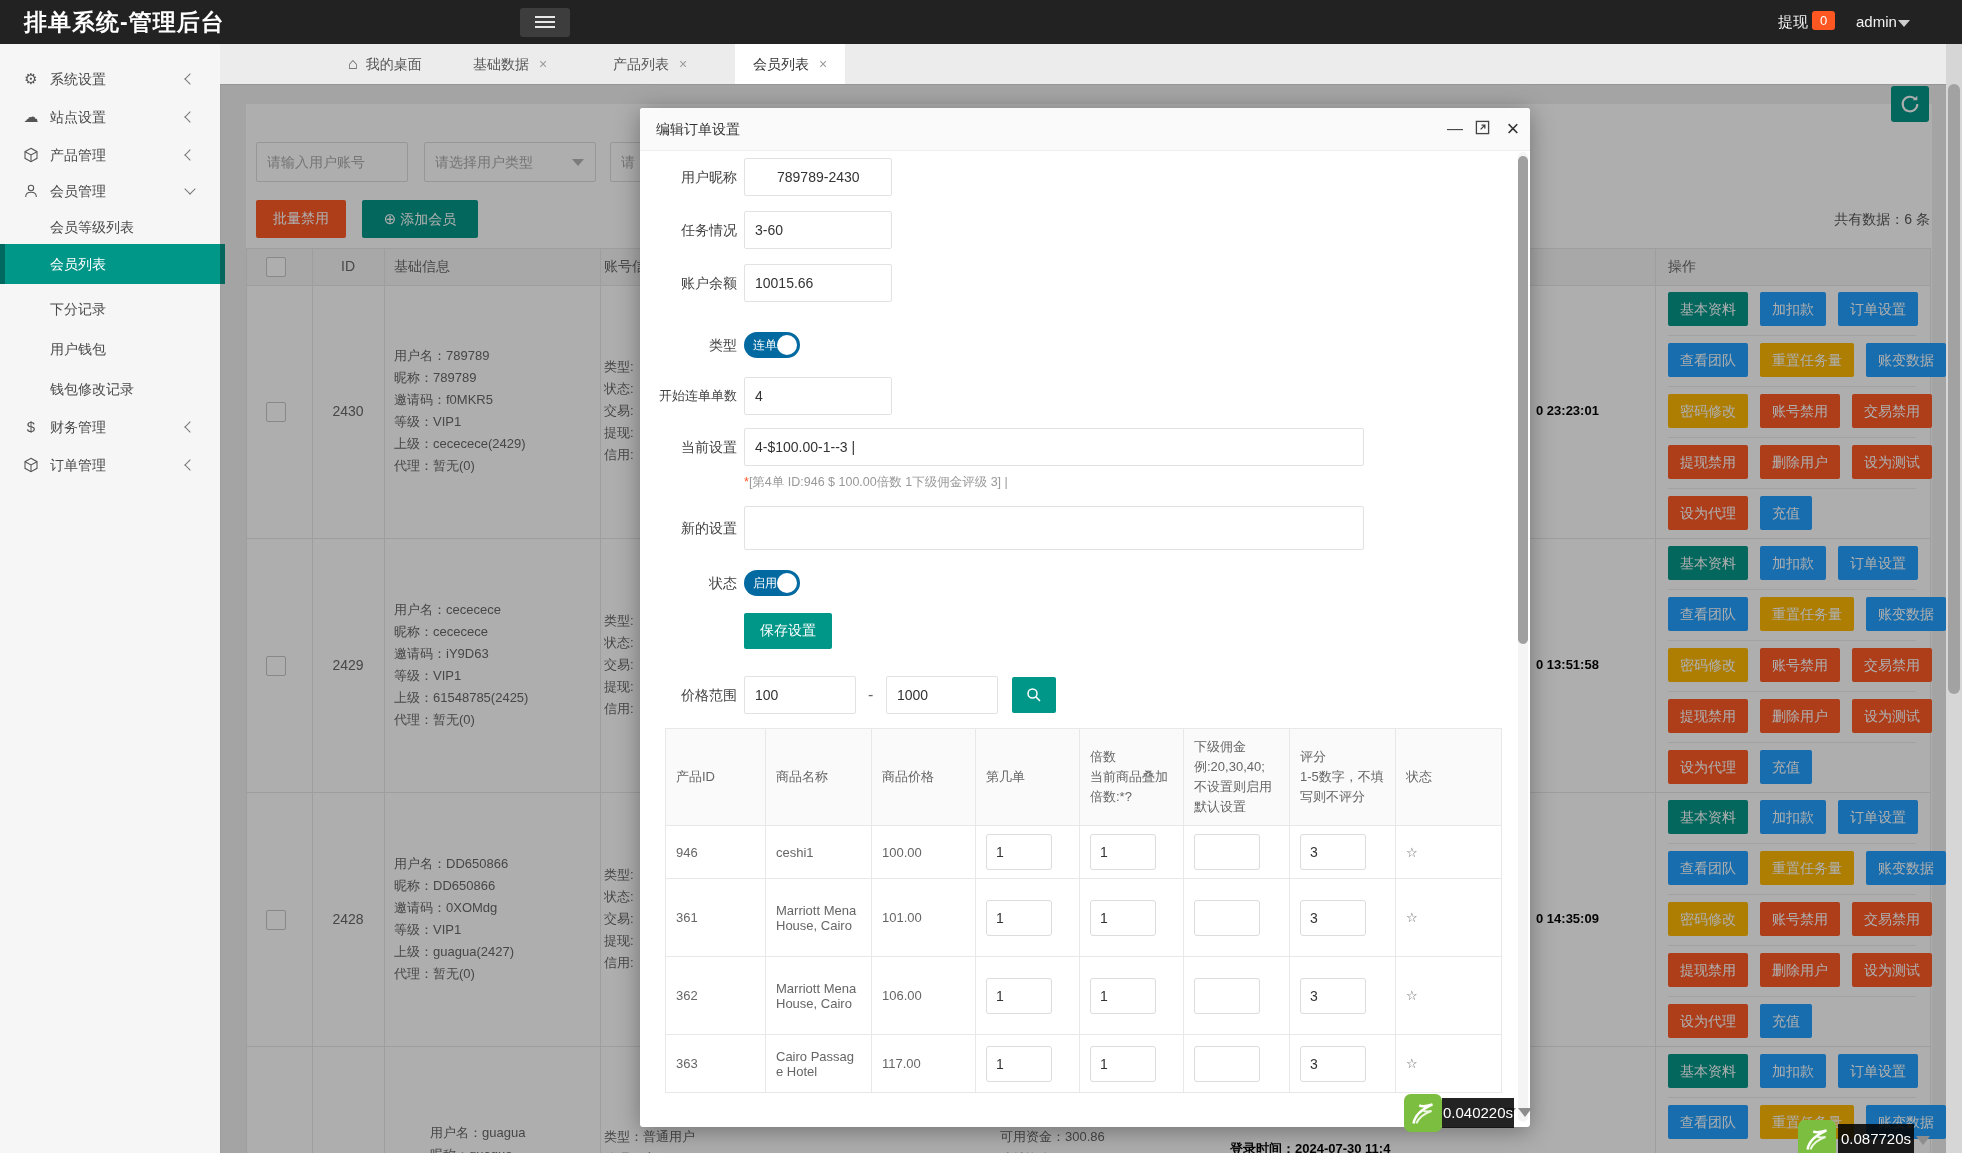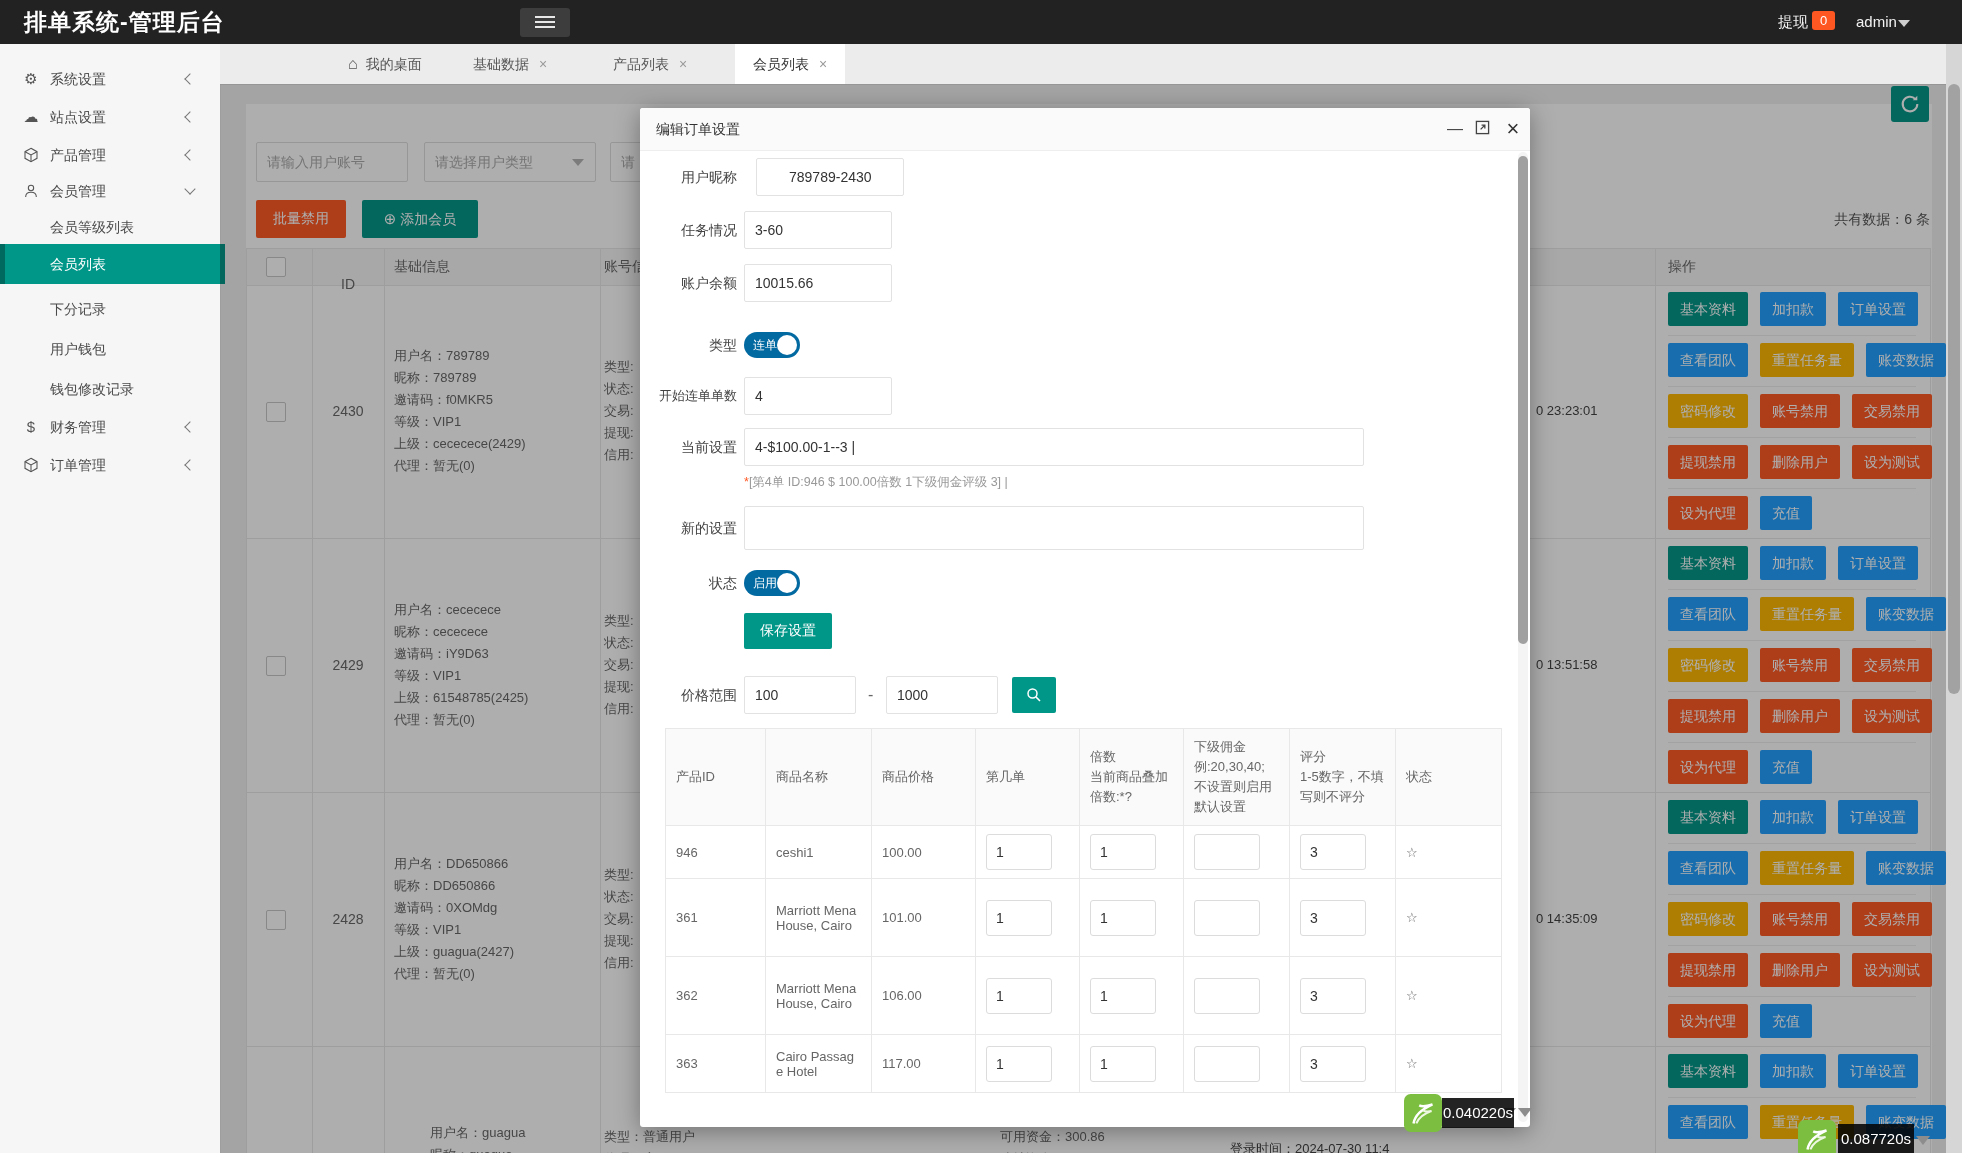--- a/index.html
+++ b/index.html
@@ -44,21 +44,21 @@
     font-family:"Liberation Sans","DejaVu Sans",sans-serif;}
   .c-teal{background:#009688;} .c-blue{background:#1E9FFF;} .c-yellow{background:#FFB800;} .c-red{background:#FF5722;}
   .totaltxt{left:1690px;top:200px;width:240px;height:38px;line-height:38px;text-align:right;font-size:14px;color:#555;}
   .vline{position:absolute;width:1px;background:#e7e7e7;}
   .hline{position:absolute;height:1px;background:#e7e7e7;}
   .thead-bg{left:246px;top:248px;width:1684px;height:36px;background:#f7f7f7;border-top:1px solid #e7e7e7;border-bottom:1px solid #e7e7e7;}
   .thtxt{position:absolute;font-size:14px;color:#666;height:36px;line-height:36px;}
   .cbx{position:absolute;width:18px;height:18px;background:#fff;border:1px solid #c6c6c6;border-radius:2px;cursor:pointer;}
   .idtxt{position:absolute;width:72px;text-align:center;font-size:14px;color:#666;}
   .infoblock{position:absolute;font-size:13px;color:#666;line-height:22px;white-space:nowrap;}
-  .ts{position:absolute;font-size:13px;color:#404040;white-space:nowrap;}
+  .ts{position:absolute;font-size:13px;color:#000000;white-space:nowrap;font-weight:bold;}
   .btnrow{position:absolute;left:1668px;display:flex;gap:12px;}
   .bb{height:34px;line-height:34px;padding:0 12px;border:none;border-radius:2px;color:#fff;font-size:14px;cursor:pointer;white-space:nowrap;
     font-family:"Liberation Sans","DejaVu Sans",sans-serif;}
   .opdiv{position:absolute;left:1668px;width:248px;height:1px;background:#ededed;}
   
   .shade{left:220px;top:84px;width:1726px;height:1069px;background:rgba(10,10,10,0.33);}
   
   .modal{left:640px;top:108px;width:890px;height:1019px;background:#fff;border-radius:3px;box-shadow:0 4px 24px rgba(0,0,0,.35);overflow:hidden;}
   .mtitlebar{position:absolute;left:0;top:0;width:890px;height:42px;background:#fafafa;border-bottom:1px solid #eee;}
   .mtitle{position:absolute;left:16px;top:0;height:42px;line-height:42px;font-size:14px;color:#333;}
@@ -199,21 +199,21 @@
   <input class="inputbox" style="left: 610px; top: 142px; width: 170px;" placeholder="请">
 
   <button class="btn c-red" style="left:256px;top:200px;width:90px;height:38px;">批量禁用</button>
   <button class="btn c-teal" style="left:362px;top:200px;width:116px;height:38px;">
     <span style="font-size:15px;margin-right:4px;">⊕</span><span>添加会员</span>
   </button>
   <div class="abs totaltxt">共有数据：6 条</div>
 
   <div class="abs thead-bg"></div>
   <div class="cbx" style="left:266px;top:257px;"></div>
-  <div class="thtxt" style="left:312px;top:248px;width:72px;text-align:center;margin-top:18px;">ID</div>
+  <div class="thtxt" style="left:312px;top:248px;width:72px;text-align:center;">ID</div>
   <div class="thtxt" style="left:394px;top:248px;">基础信息</div>
   <div class="thtxt" style="left:604px;top:248px;">账号信息</div>
   <div class="thtxt" style="left:1668px;top:248px;">操作</div>
 
   <div class="vline" style="left:246px;top:248px;height:905px;"></div>
   <div class="vline" style="left:312px;top:248px;height:905px;"></div>
   <div class="vline" style="left:384px;top:248px;height:905px;"></div>
   <div class="vline" style="left:600px;top:248px;height:905px;"></div>
   <div class="vline" style="left:1655px;top:248px;height:905px;"></div>
   <div class="vline" style="left:1930px;top:248px;height:905px;"></div>
@@ -404,21 +404,21 @@
       <div class="mctrl" style="left:833px;">
         <svg width="15" height="15" viewBox="0 0 16 16">
             <rect x="1.5" y="1.5" width="13" height="13" fill="none" stroke="#444" stroke-width="1.4"></rect>
             <path d="M6 10 10.5 5.5M10.5 9V5.5H7" fill="none" stroke="#444" stroke-width="1.4"></path>
           </svg>
       </div>
       <div class="mctrl" style="left:864px;top:8px;font-size:22px;color:#333;">×</div>
     </div>
 
     <div class="mlabel" style="top:50px;height:38px;line-height:38px;">用户昵称</div>
-    <input class="minput" style="left: 116px; top: 50px; width: 148px; height: 38px; padding-left: 32px;" value="789789-2430">
+    <input class="minput" style="left: 104px; top: 50px; width: 148px; height: 38px; padding-left: 32px;" value="789789-2430">
     <div class="mlabel" style="top:103px;height:38px;line-height:38px;">任务情况</div>
     <input class="minput" style="left: 104px; top: 103px; width: 148px; height: 38px;" value="3-60">
     <div class="mlabel" style="top:156px;height:38px;line-height:38px;">账户余额</div>
     <input class="minput" style="left: 104px; top: 156px; width: 148px; height: 38px;" value="10015.66">
 
     <div class="mlabel" style="top:224px;height:26px;line-height:26px;">类型</div>
     <div class="switch" style="left:104px;top:224px;">
       <span class="sw-text">连单</span>
         <span class="sw-knob"></span>
     </div>

